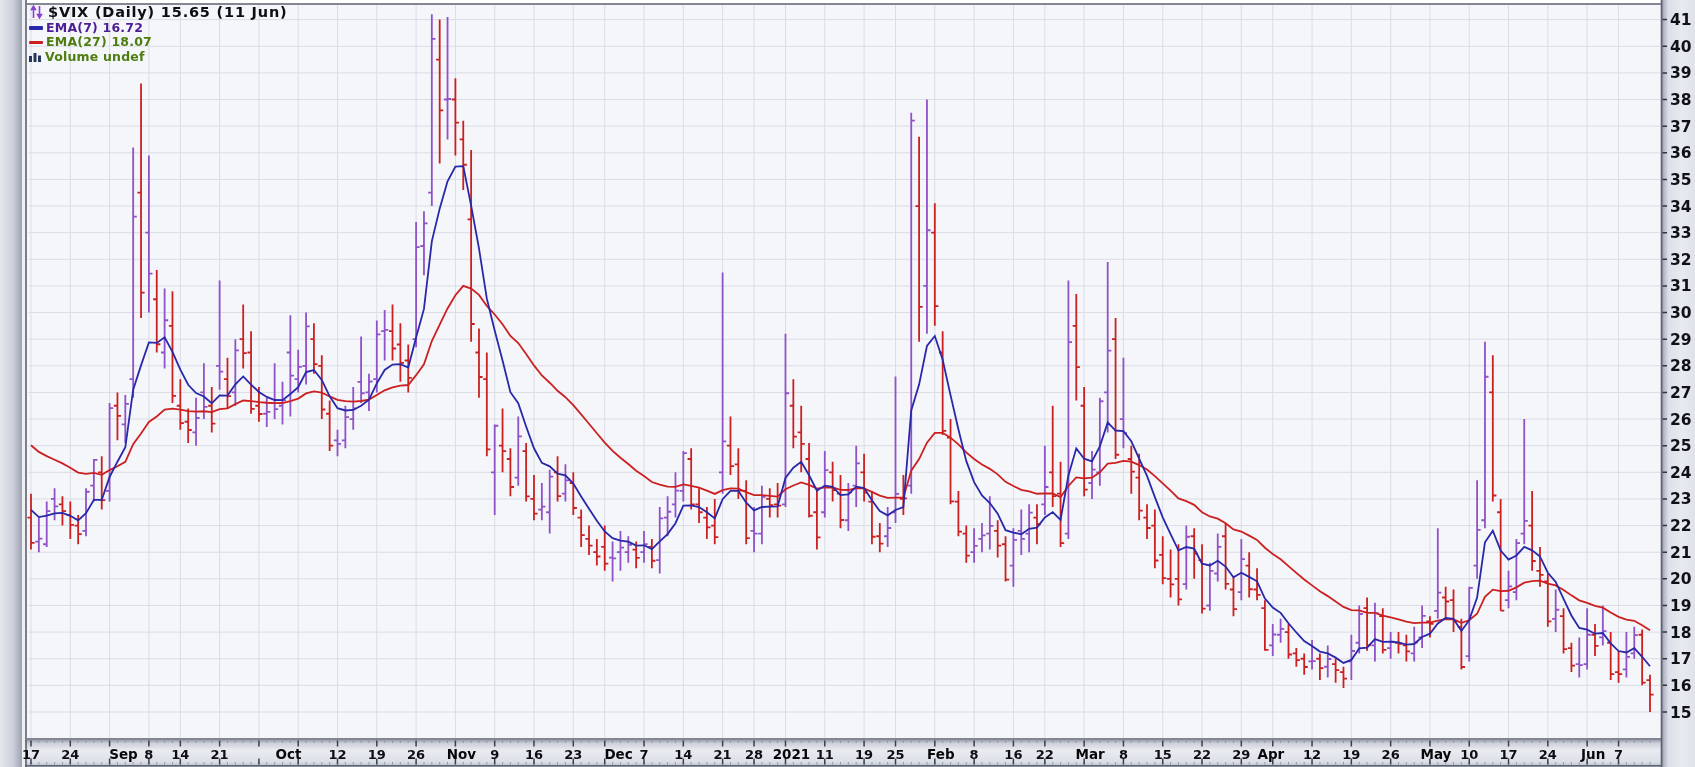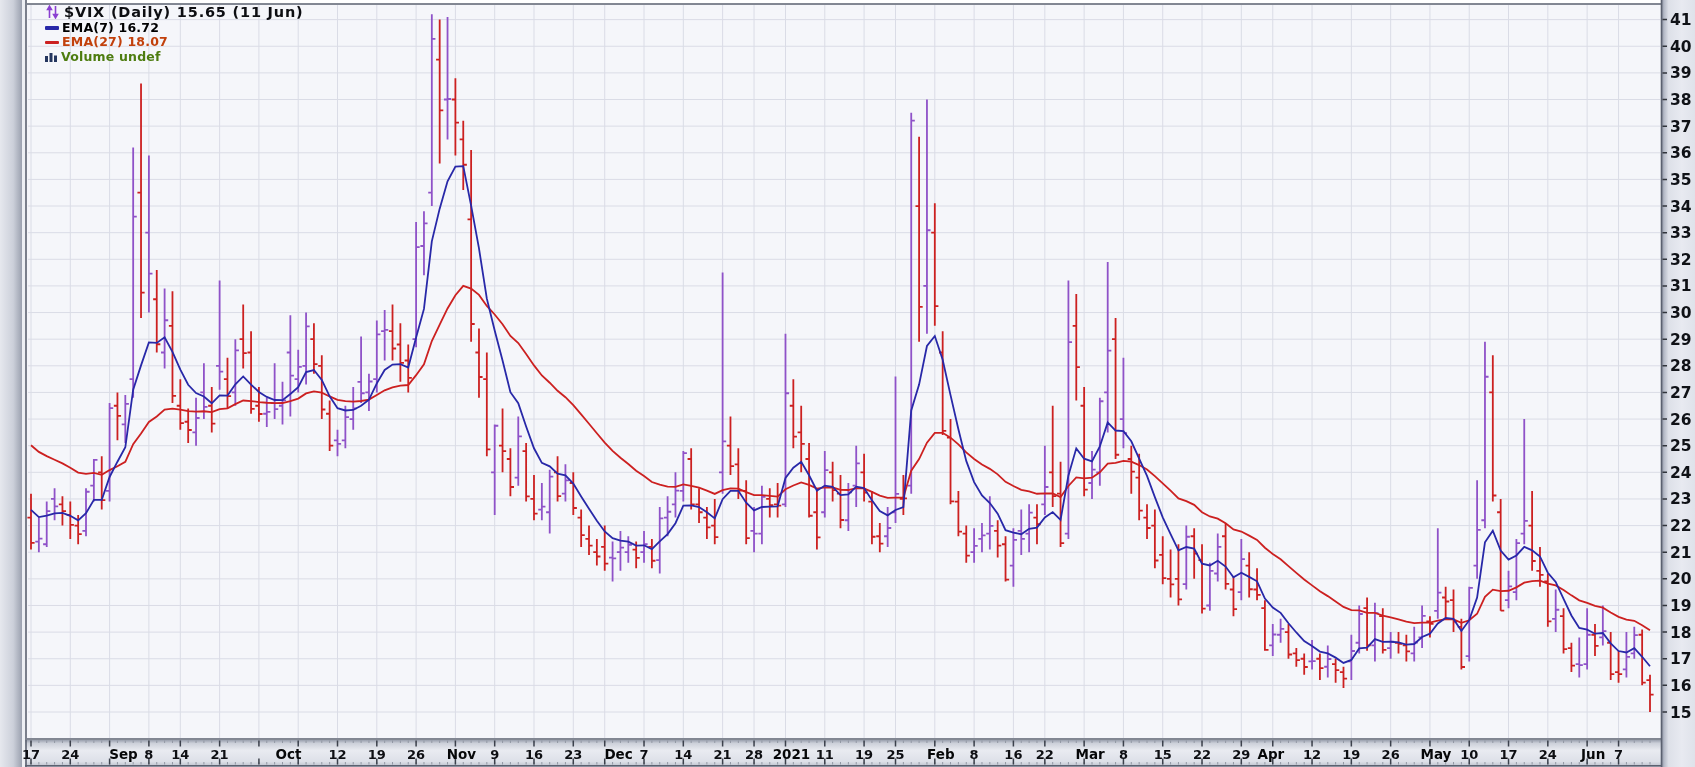--- a/index.html
+++ b/index.html
@@ -3,25 +3,25 @@
 <meta charset="utf-8">
 <style>
   html,body{margin:0;padding:0;background:#fff;}
   #app{position:relative;width:1695px;height:767px;background:#ffffff;overflow:hidden;
        font-family:"DejaVu Sans",sans-serif;}
   #chart-svg{position:absolute;left:0;top:0;width:1695px;height:767px;}
   #chart-svg text{font-family:"DejaVu Sans",sans-serif;}
   .ylab{font-size:15.5px;font-weight:700;fill:#0f1116;}
   .xlab{font-size:13px;font-weight:700;fill:#0d0e12;}
   .xmon{font-size:13.5px;font-weight:800;fill:#060708;}
-  .legend{position:absolute;left:45px;top:5px;line-height:1;}
+  .legend{position:absolute;left:29px;top:5px;line-height:1;}
   .legend .row{display:flex;align-items:center;margin-bottom:2px;white-space:nowrap;}
   .t-title{font-size:14.5px;font-weight:700;letter-spacing:.8px;color:#0d0e12;margin-left:4px;}
-  .t-ema7{font-size:12.5px;font-weight:700;letter-spacing:.2px;color:#000000;margin-left:3px;}
-  .t-ema27{font-size:12.5px;font-weight:700;letter-spacing:.2px;color:#c2410c;margin-left:3px;}
+  .t-ema7{font-size:12.5px;font-weight:700;letter-spacing:.2px;color:#4c1d95;margin-left:3px;}
+  .t-ema27{font-size:12.5px;font-weight:700;letter-spacing:.2px;color:#4d7c0f;margin-left:3px;}
   .t-vol{font-size:12.5px;font-weight:700;letter-spacing:.2px;color:#4d7c0f;margin-left:3px;}
   .dash{display:inline-block;width:14px;height:3.5px;border-radius:1px;}
   .dash.blue{background:#2828a8;}
   .dash.red{background:#cc2020;}
   .icon{display:inline-flex;align-items:center;}
 </style>
 </head>
 <body>
 
 <div id="app">

